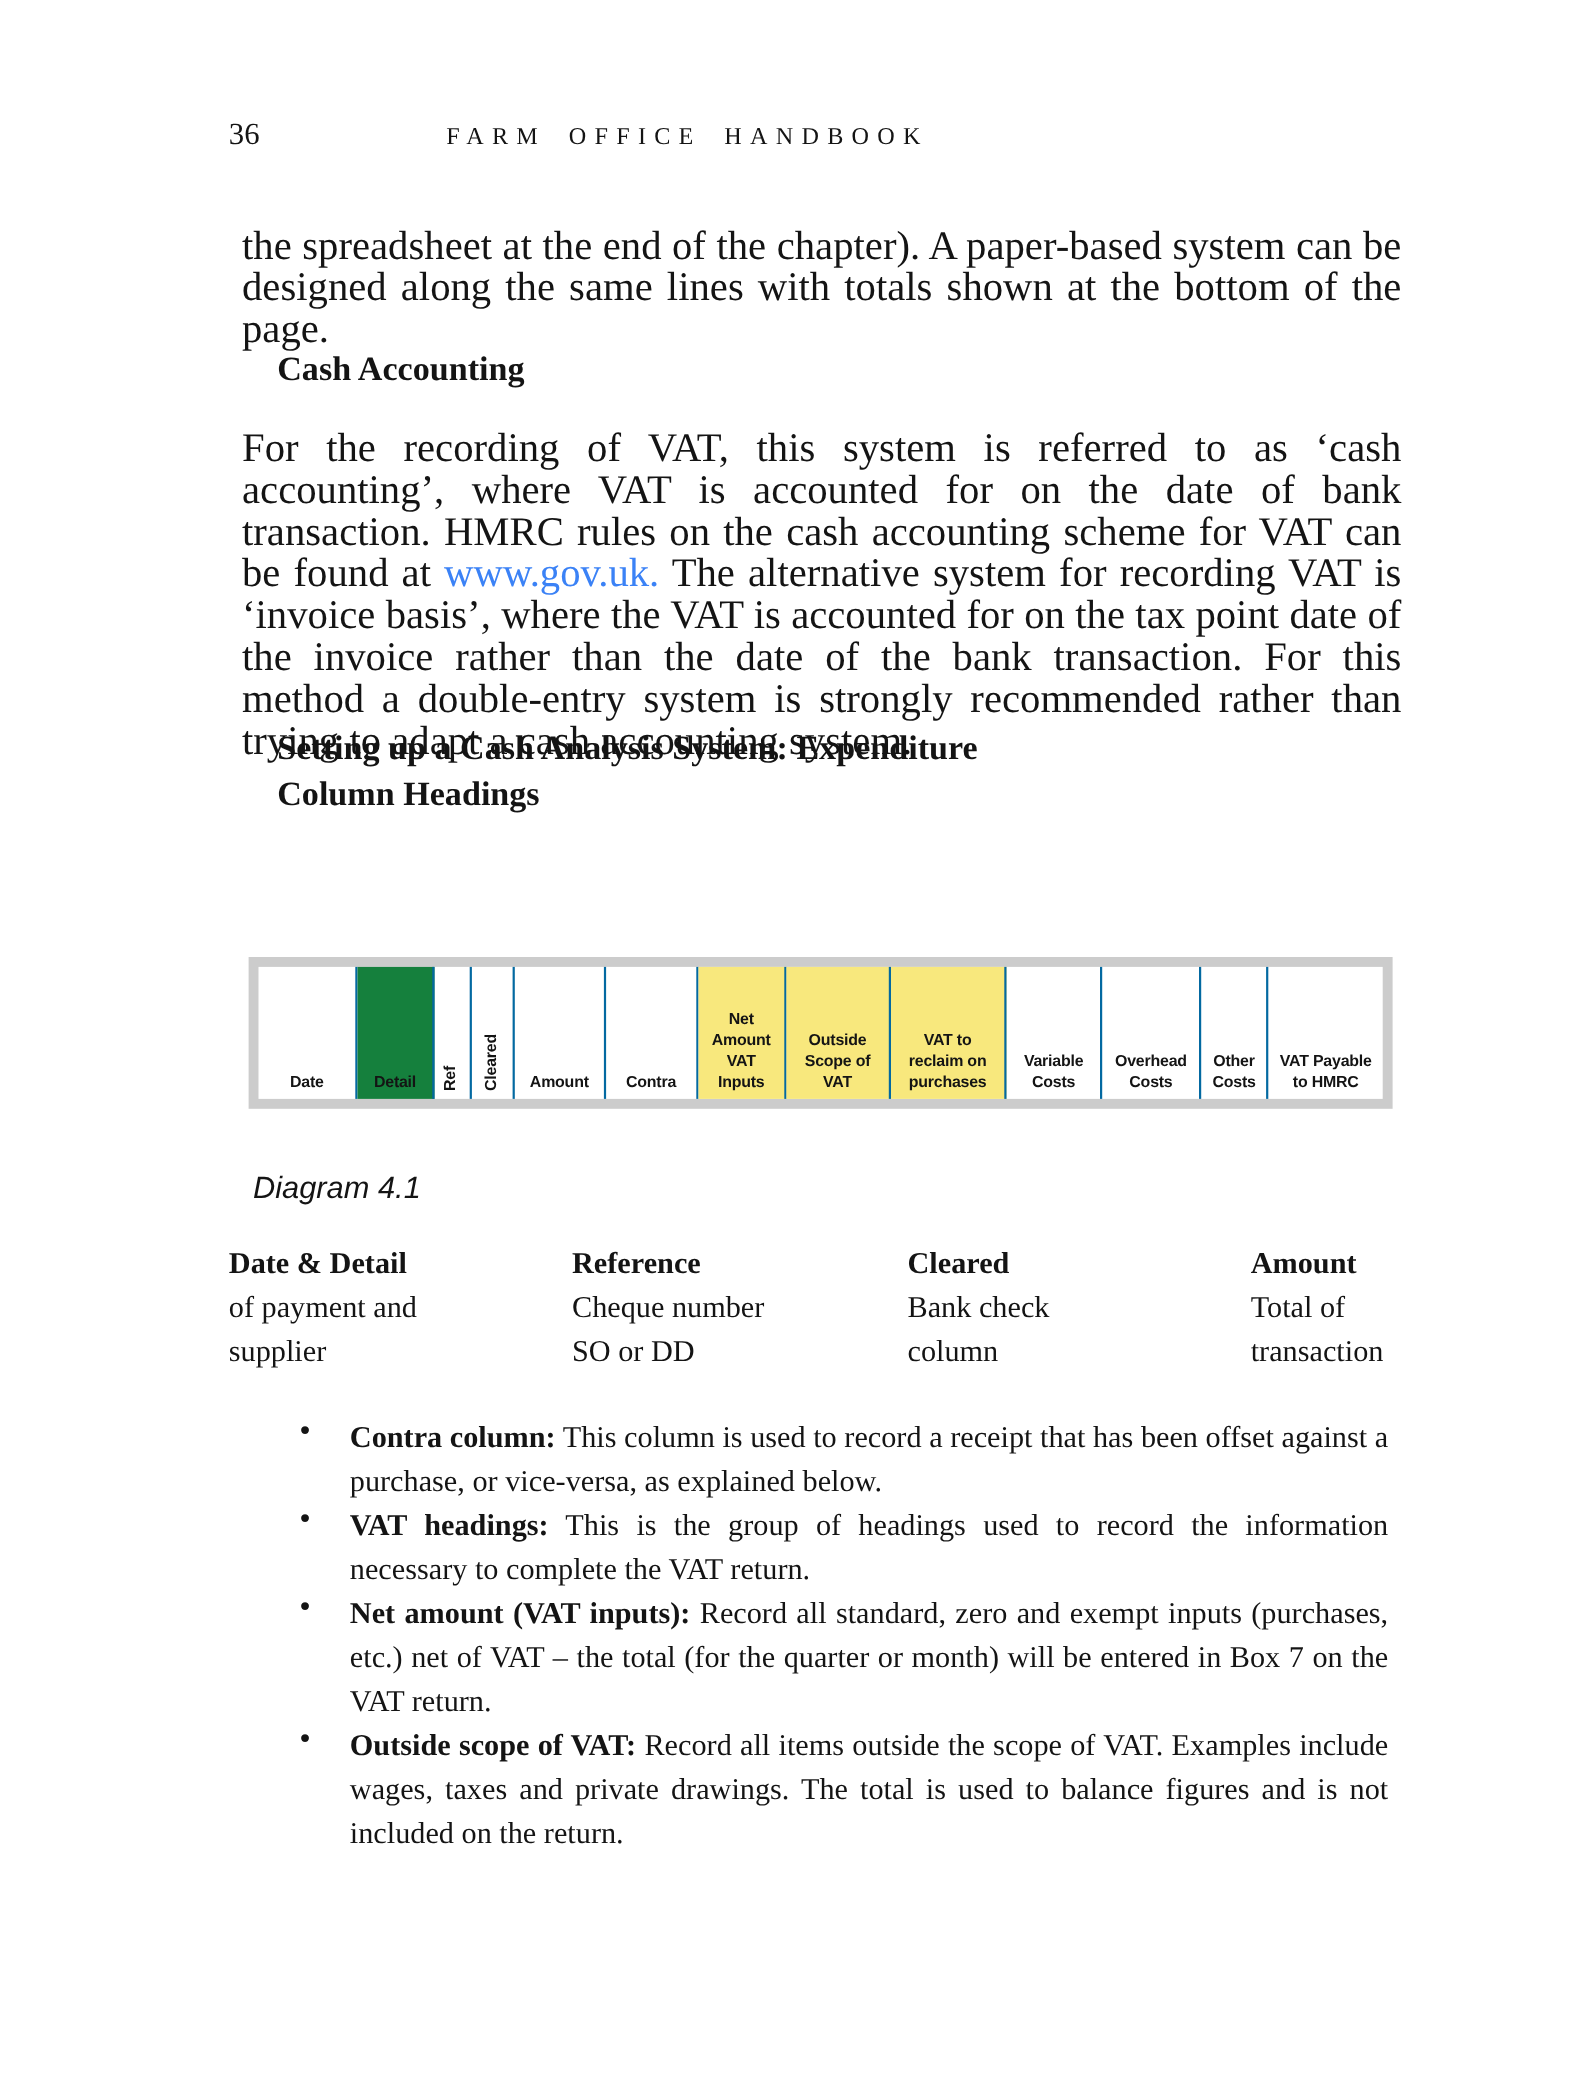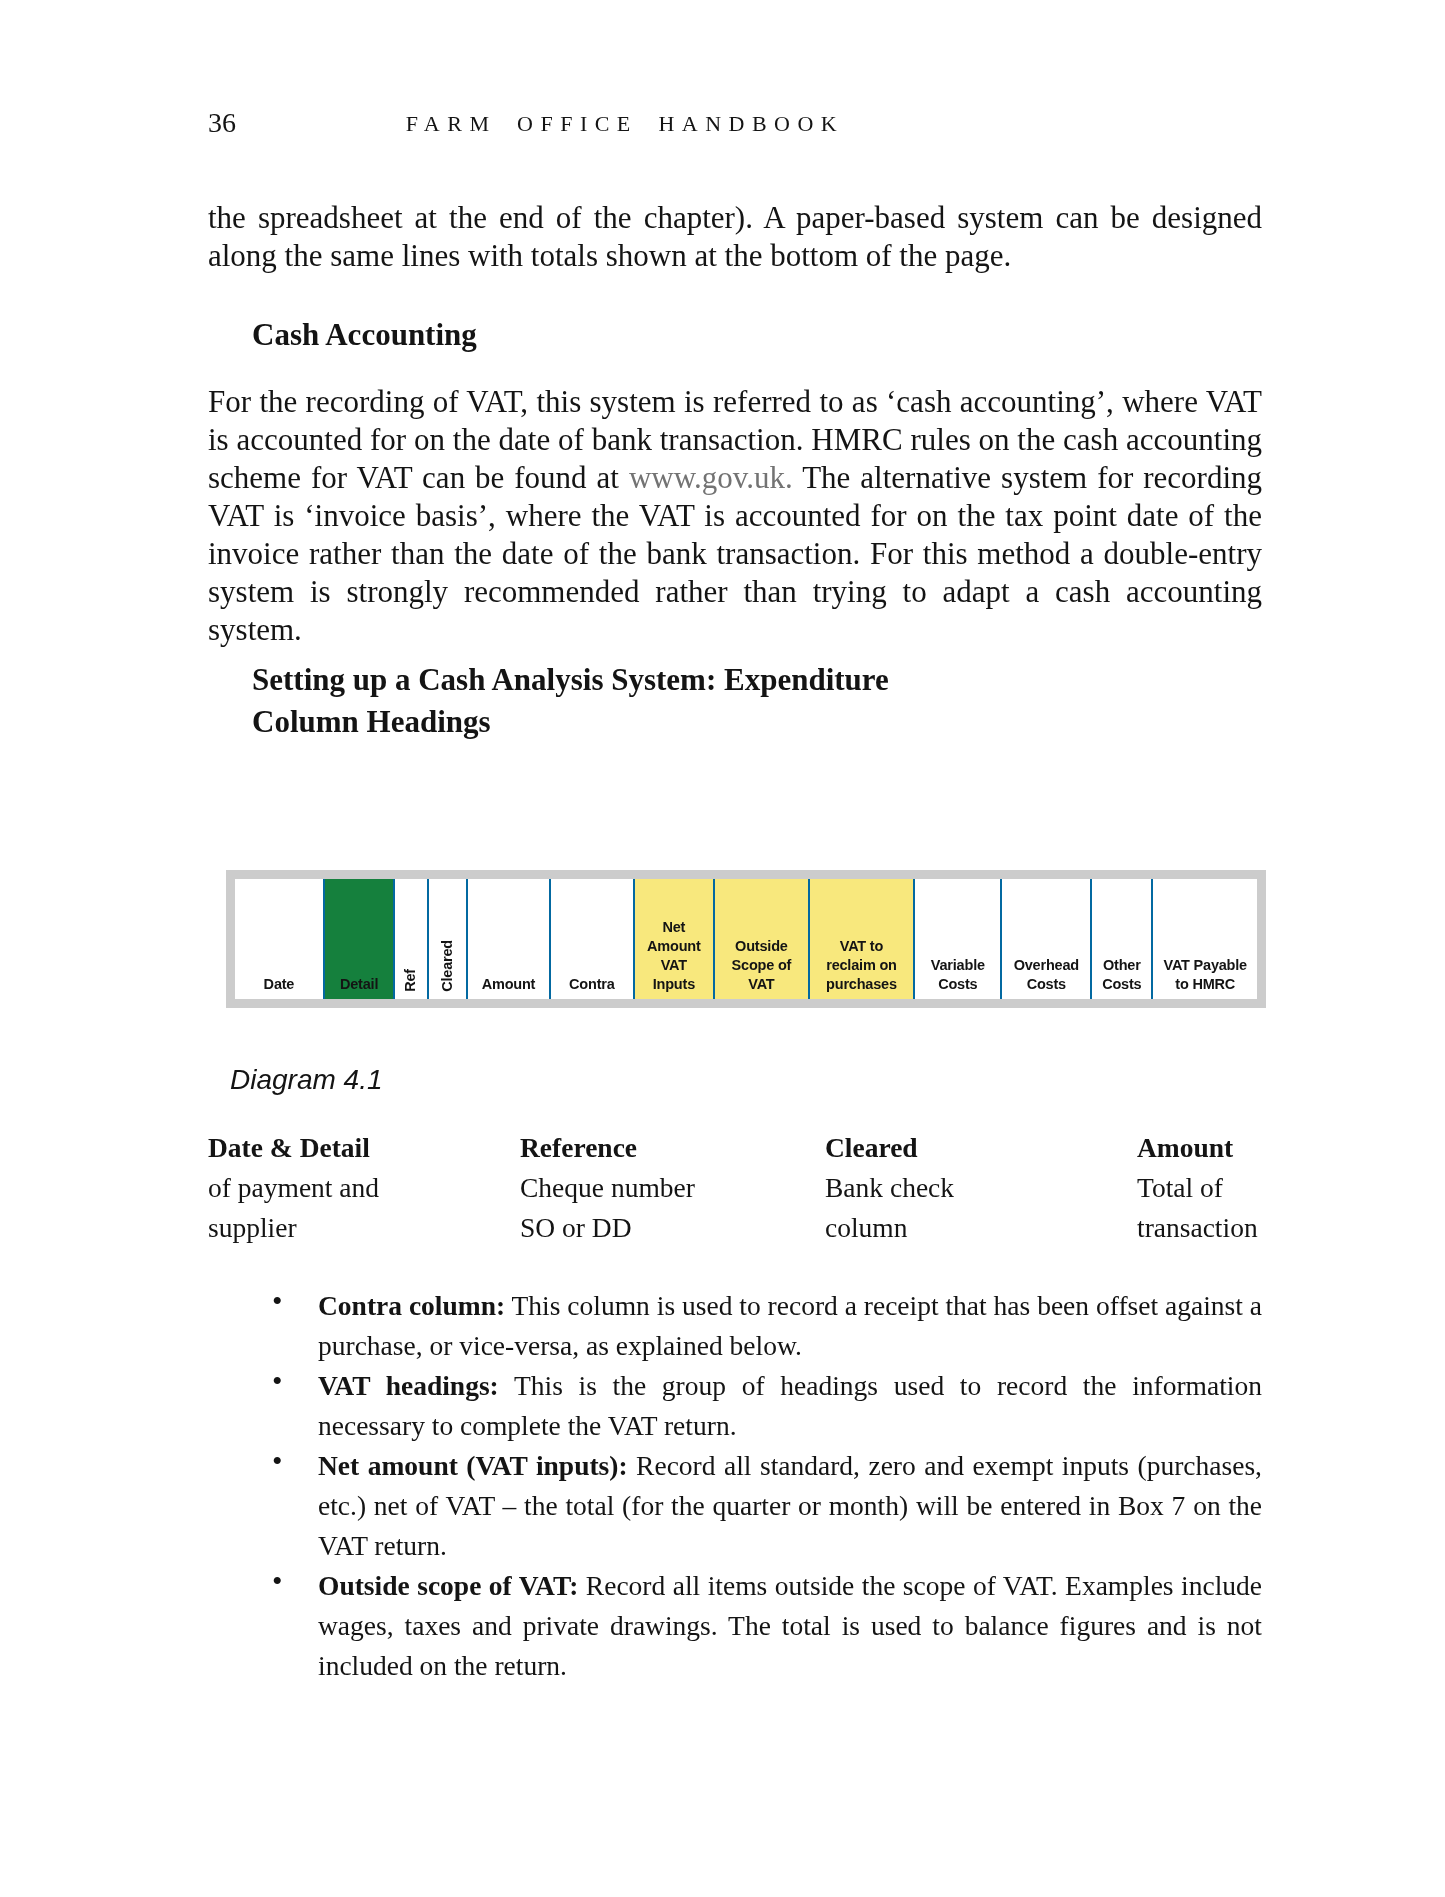--- a/index.html
+++ b/index.html
@@ -13,34 +13,34 @@
 
   
   .running-header { position: absolute; top: 103px; left: 0; width: 1445px; height: 40px; }
   .page-number { position: absolute; left: 208px; top: 4px; font-size: 28px; }
   .running-title {
     position: absolute; left: 0; top: 8px; width: 1250px;
     text-align: center; font-size: 22px; letter-spacing: 0.34em; word-spacing: 0.35em;
   }
 
   .body-text {
-    position: absolute; left: 208px; width: 1054px;
-    font-size: 31px; line-height: 38px; text-align: justify;
+    position: absolute; left: 220px; width: 1054px;
+    font-size: 37px; line-height: 38px; text-align: justify;
   }
   .intro-para { top: 168px; }
 
   .section-heading {
     position: absolute; left: 208px; width: 1054px;
     font-weight: bold; font-size: 31px; line-height: 42px; white-space: pre-line; margin-left: 44px;
   }
   .h-cash { top: 288px; }
   .para-cash { top: 352px; }
   .h-setup { top: 633px; }
 
-  a.gov-link { color: #737373; text-decoration: none; cursor: pointer; }
+  a.gov-link { color: #3b82f6; text-decoration: none; cursor: pointer; }
 
   
   .diagram-frame {
     position: absolute; top: 870px; left: 226px; width: 1040px;
     background: #cccccc; padding: 9px; box-sizing: border-box;
   }
   .diagram-table { display: flex; width: 100%; height: 120px; background: #ffffff; }
   .cell {
     display: flex; align-items: flex-end; justify-content: center;
     text-align: center; box-sizing: border-box;

